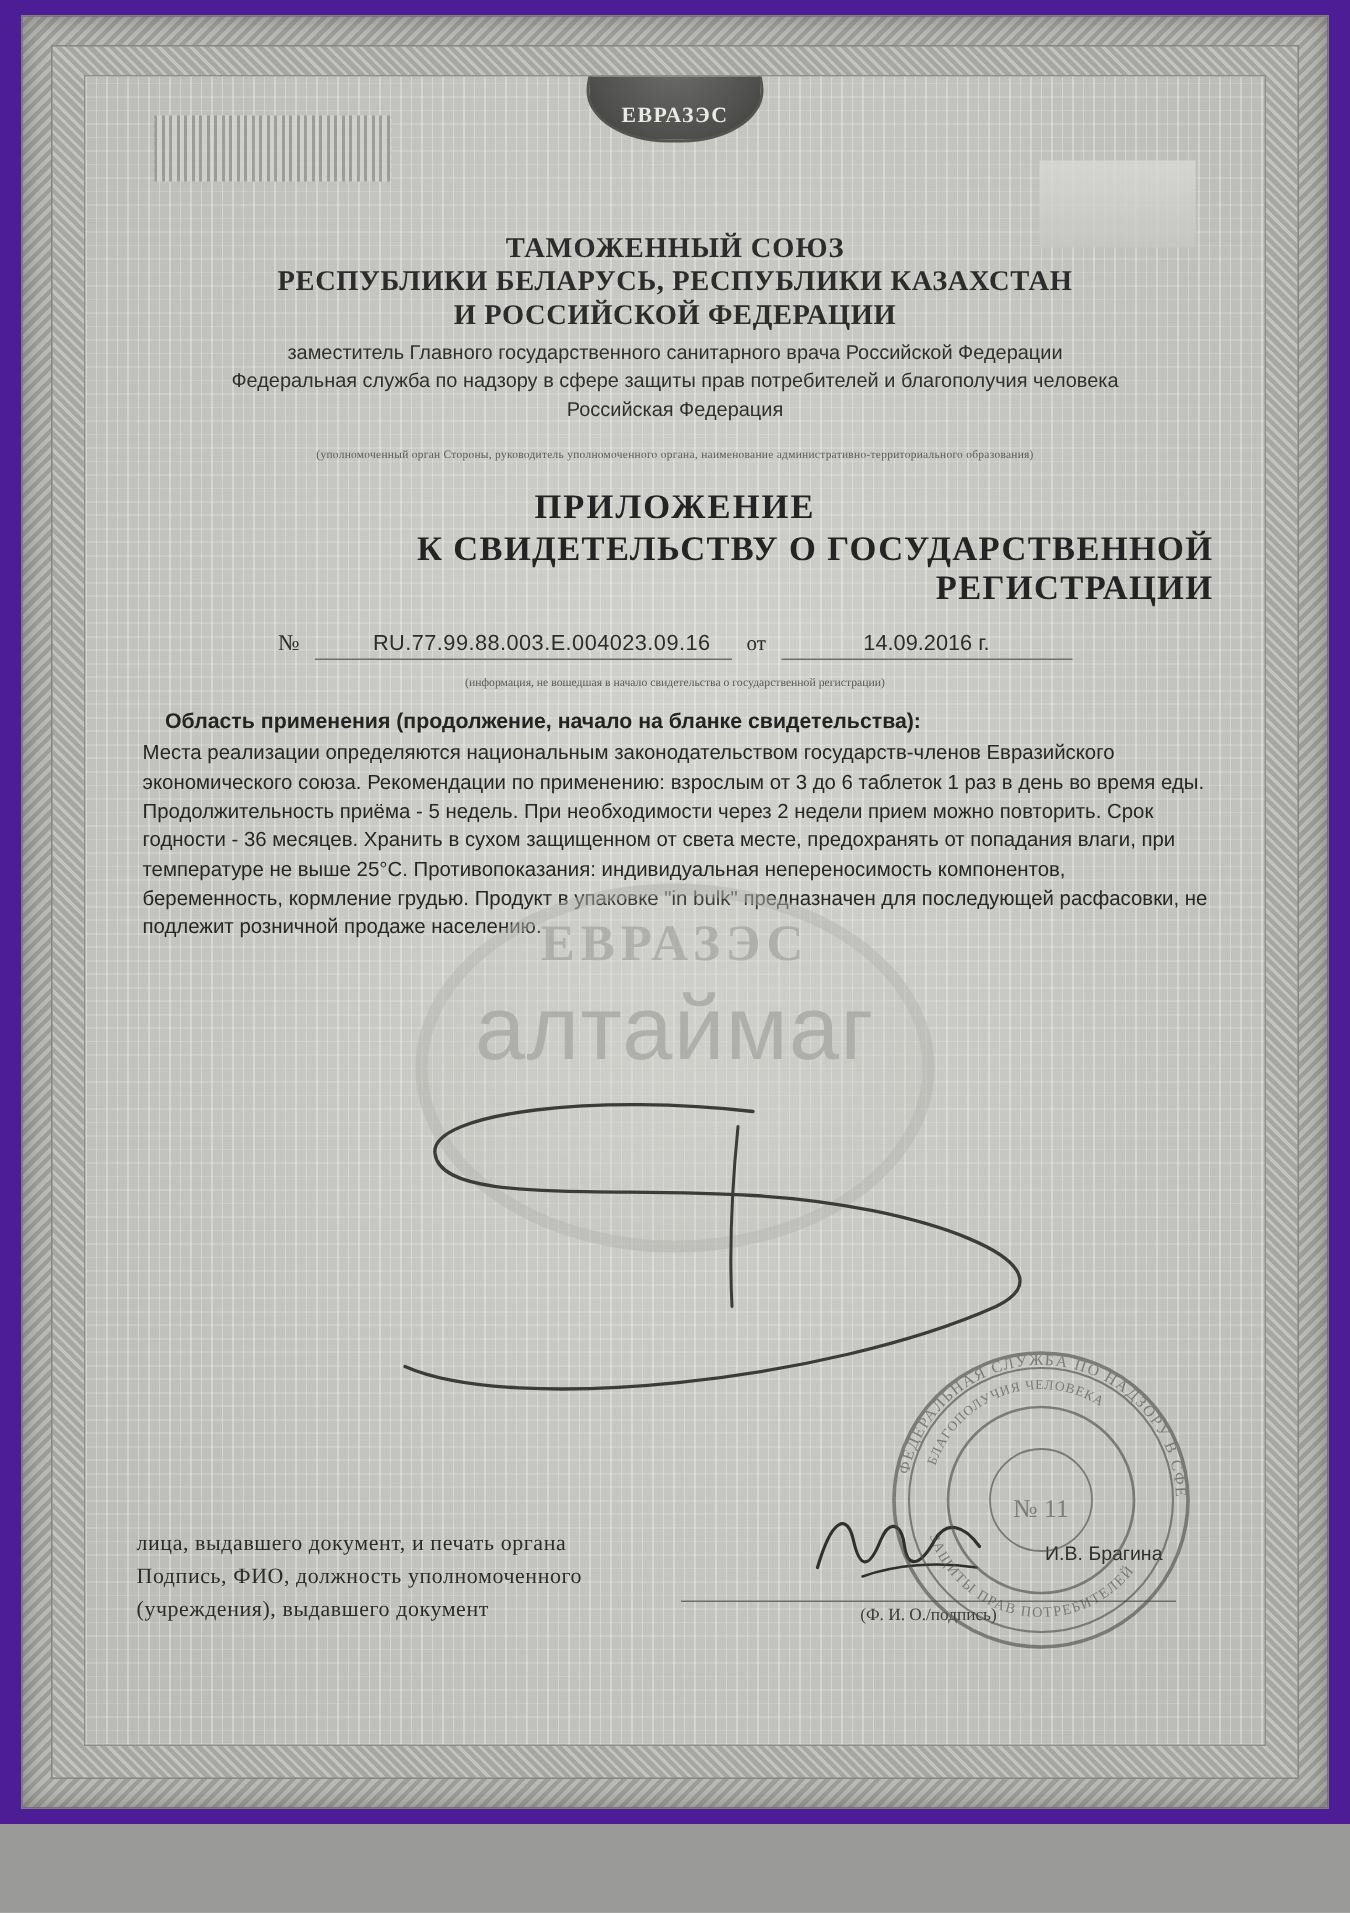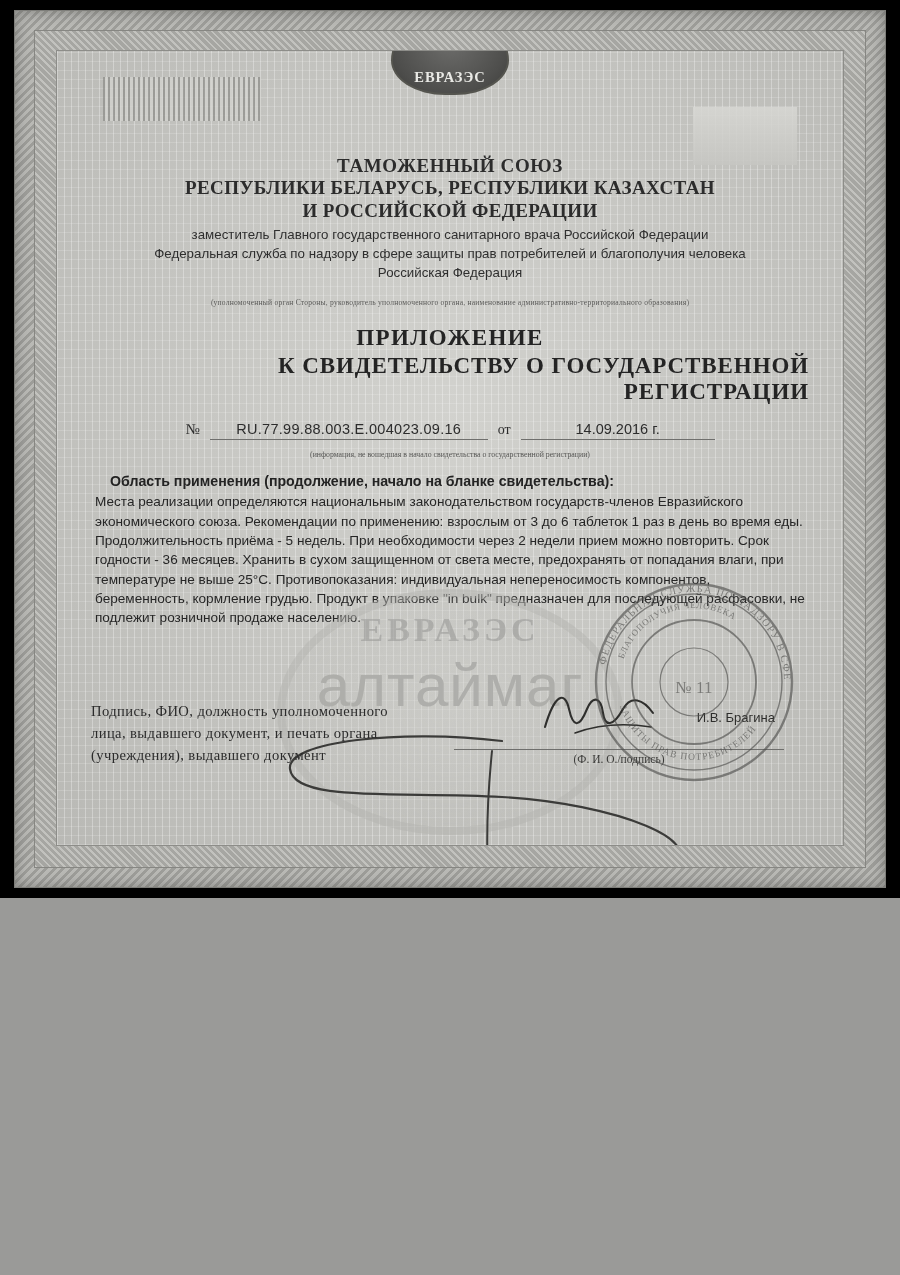--- a/index.html
+++ b/index.html
@@ -11,22 +11,22 @@
     width: 900px;
     height: 1275px;
     font-family: "Liberation Sans", sans-serif;
     overflow: hidden;
   }
 
   
   .page {
     position: relative;
     width: 900px;
-    height: 898px;
-    background: #000000;
+    height: 1216px;
+    background: #4c1d95;
   }
   .frame-outer {
     position: absolute;
     left: 14px; top: 10px; right: 14px; bottom: 10px;
     background:
       repeating-linear-gradient(135deg,
         #b9b9b5 0px, #b9b9b5 3px,
         #9d9d99 3px, #9d9d99 6px);
     border: 1px solid #7e7e7a;
     box-shadow: inset 0 0 14px rgba(80,80,78,.55);
@@ -194,21 +194,21 @@
     font-size: 15px;
     padding-bottom: 2px;
   }
   .numrow .num {
     font-family: "Liberation Sans", sans-serif;
     font-size: 14.5px;
     letter-spacing: .3px;
     border-bottom: 1px solid #6f6f6d;
     padding: 0 14px 2px 14px;
     min-width: 250px;
-    text-align: center;
+    text-align: right;
   }
   .numrow .ot {
     font-size: 14px;
     padding-bottom: 2px;
   }
   .numrow .date {
     font-family: "Liberation Sans", sans-serif;
     font-size: 14.5px;
     border-bottom: 1px solid #6f6f6d;
     padding: 0 22px 2px 22px;
@@ -415,22 +415,22 @@
         <div class="wm-main">алтаймаг</div>
       </div>
 
       <svg class="scribble" viewBox="0 0 440 230">
         <path d="M18 200 C90 232 300 210 412 160 C470 132 360 92 250 86 C150 80 42 92 38 58 C34 30 150 18 250 30" fill="none" stroke="#3b3b39" stroke-width="2.2" stroke-linecap="round"></path>
         <path d="M240 40 C236 80 234 120 236 160" fill="none" stroke="#3b3b39" stroke-width="2" stroke-linecap="round"></path>
       </svg>
 
       <div class="footer">
         <div class="footer-text">
+          <div>лица, выдавшего документ, и печать органа</div>
           <div>Подпись, ФИО, должность уполномоченного</div>
-          <div>лица, выдавшего документ, и печать органа</div>
           <div>(учреждения), выдавшего документ</div>
         </div>
 
         <div class="sign-area">
           <div class="sign-line"></div>
           <div class="sign-caption">(Ф. И. О./подпись)</div>
         </div>
 
         <div class="sign-name">И.В. Брагина</div>
 

